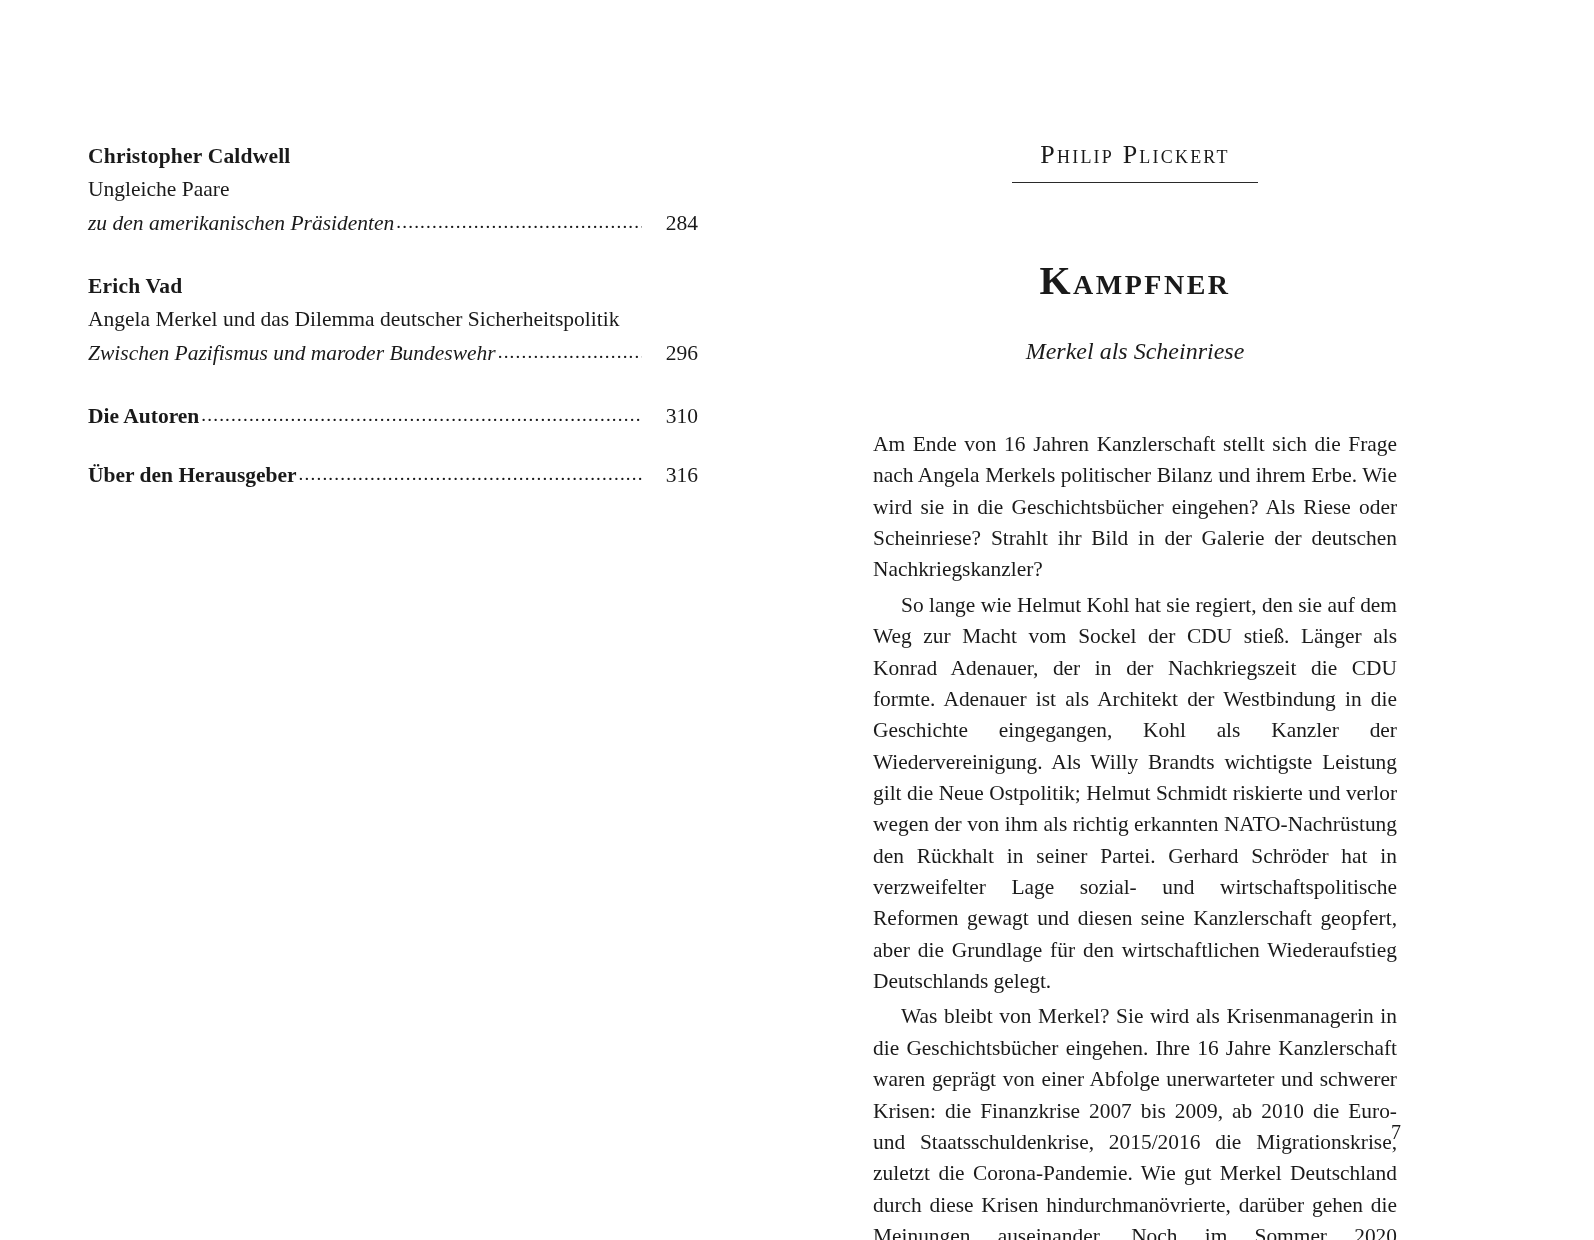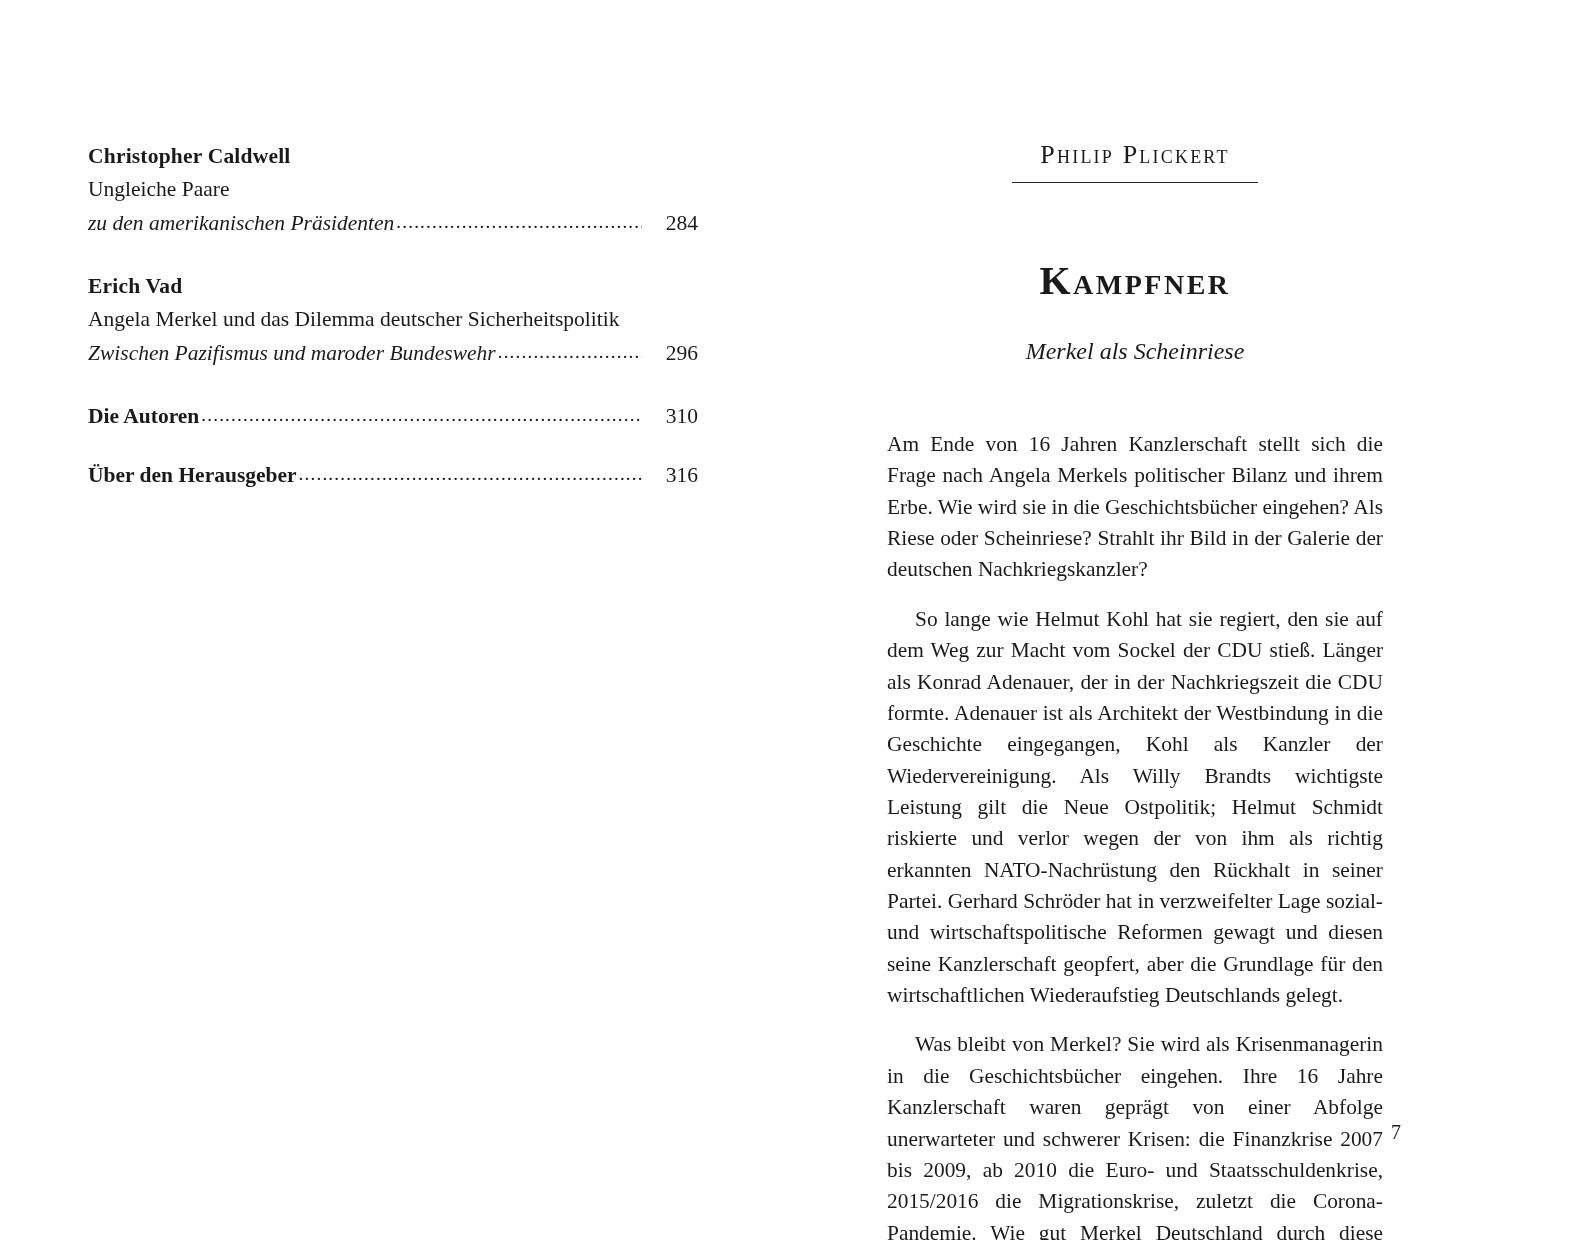--- a/index.html
+++ b/index.html
@@ -118,21 +118,21 @@
     margin: 0 0 64px 0;
   }
   .body-text {
     font-size: 21.4px;
     line-height: 1.465;
     text-align: justify;
     text-justify: inter-word;
     hyphens: manual;
   }
   .body-text p {
-    margin: 18px;
+    margin: 4px;
   }
   .body-text p + p {
     text-indent: 28px;
   }
   .body-text em { font-style: italic; }
 
   .folio {
     position: absolute;
     right: 105px;
     bottom: 96px;

